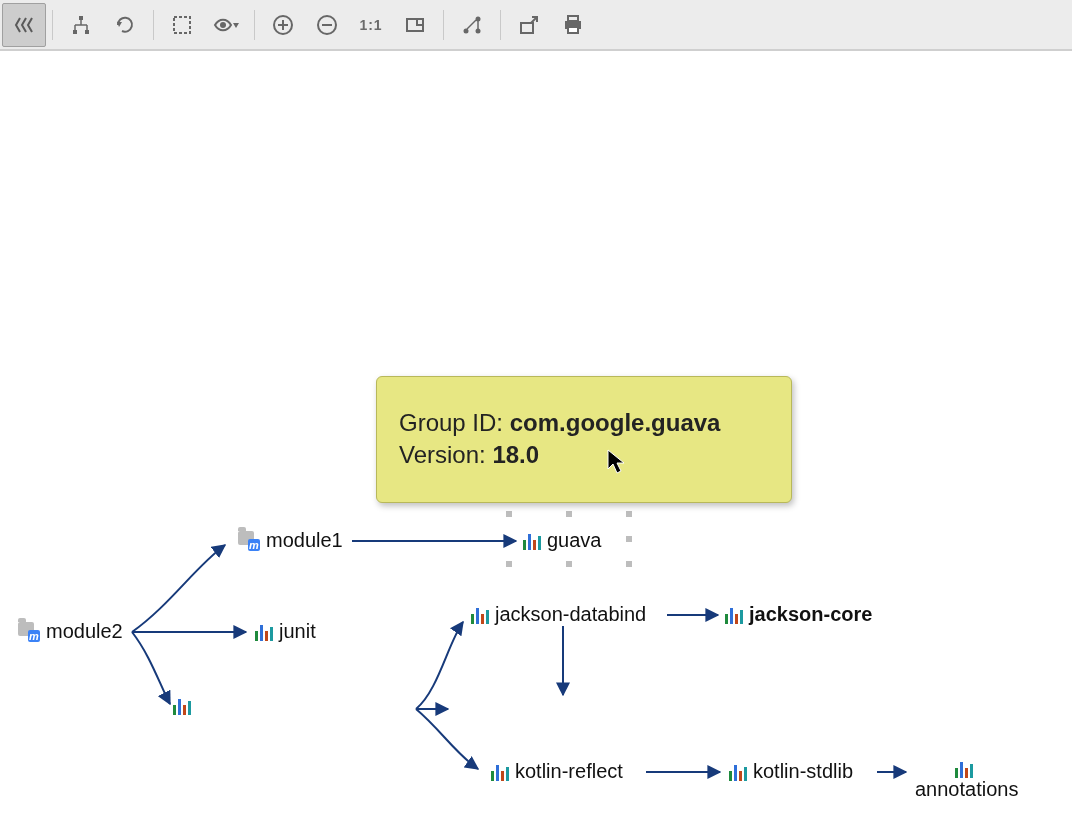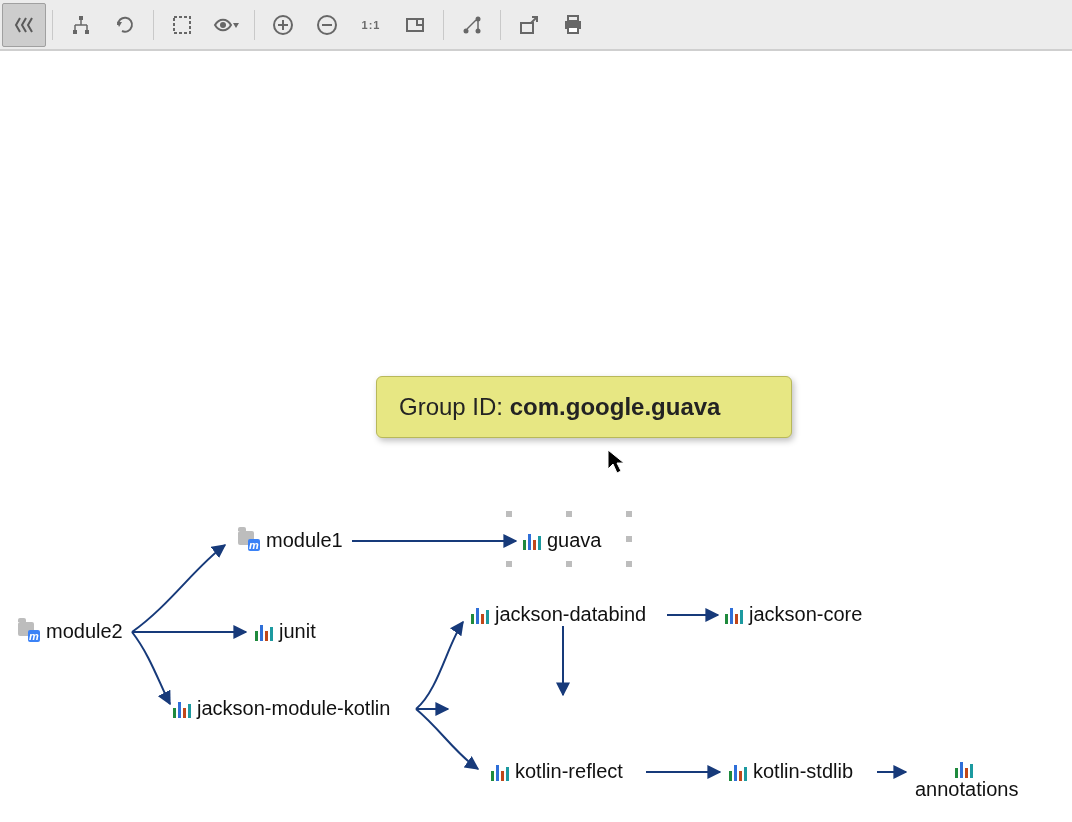--- a/index.html
+++ b/index.html
@@ -41,21 +41,21 @@
     box-sizing: border-box;
     border-radius: 2px;
   }
   .tb-sep {
     width: 1px;
     height: 30px;
     background: #c9c9c9;
     margin: 0 6px;
   }
   .tb-one-one {
-    font-size: 11px;
+    font-size: 14px;
     font-weight: bold;
     letter-spacing: 1px;
     color: #6b6b6b;
   }
 
   
   .canvas {
     position: absolute;
     left: 0; top: 51px; right: 0; bottom: 0;
     background: #ffffff;
@@ -131,21 +131,21 @@
     width: 6px; height: 6px;
     background: #bdbdbd;
   }
 
   
   .tooltip {
     position: absolute;
     background: #e7e783;
     border: 1px solid #b8b85a;
     border-radius: 6px;
-    padding: 14px 22px;
+    padding: 30px 22px;
     font-size: 24px;
     color: #232323;
     line-height: 1.35;
     box-shadow: 2px 3px 6px rgba(0,0,0,.25);
   }
   .tooltip .row b { font-weight: 700; }
 
   
   .cursor {
     position: absolute;
@@ -327,34 +327,33 @@
     <span>junit</span>
   </div>
 
   <div class="node" style="left:173px; top:646px;">
     <span class="artifact-icon">
         <span class="b1"></span>
         <span class="b2"></span>
         <span class="b3"></span>
         <span class="b4"></span>
       </span>
-    <span>jackson-module-kotlin</span>
   </div>
 
   <div class="node" style="left:471px; top:552px;text-align:center;">
     <span class="artifact-icon">
         <span class="b1"></span>
         <span class="b2"></span>
         <span class="b3"></span>
         <span class="b4"></span>
       </span>
     <span>jackson-databind</span>
   </div>
 
-  <div class="node" style="left:725px; top:552px;">
+  <div class="node" style="left:725px; top:552px;font-weight:bold;">
     <span class="artifact-icon">
         <span class="b1"></span>
         <span class="b2"></span>
         <span class="b3"></span>
         <span class="b4"></span>
       </span>
     <span>jackson-core</span>
   </div>
 
 
@@ -396,18 +395,22 @@
     <div class="dot" style="left:0; top:50px;"></div>
     <div class="dot" style="left:60px; top:50px;"></div>
     <div class="dot" style="left:120px; top:50px;"></div>
   </div>
 
   <div class="tooltip" style="left:376px; top:325px; width:370px;">
     <div class="row">
       <span>Group ID:</span>
       <b>com.google.guava</b>
     </div>
+    <div class="row">
+      <span>Version:</span>
+      <b>18.0</b>
+    </div>
   </div>
 
   <svg class="cursor" style="left:607px; top:398px;" viewBox="0 0 20 26">
     <path d="M1 1 L1 20 L6 15 L10 24 L14 22 L10 14 L17 14 Z" fill="#000" stroke="#fff" stroke-width="1"></path>
   </svg>
 </div>
 
 </body></html>

